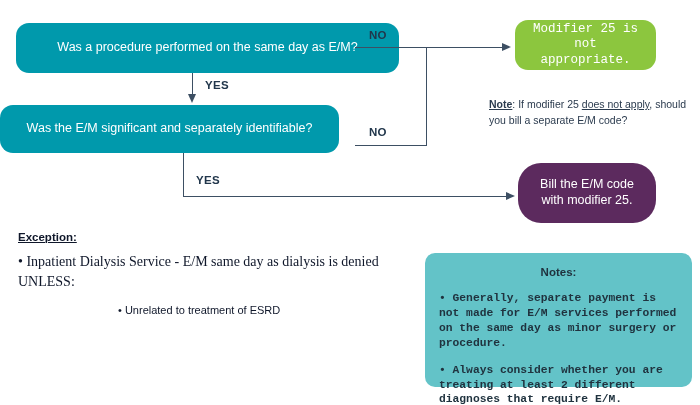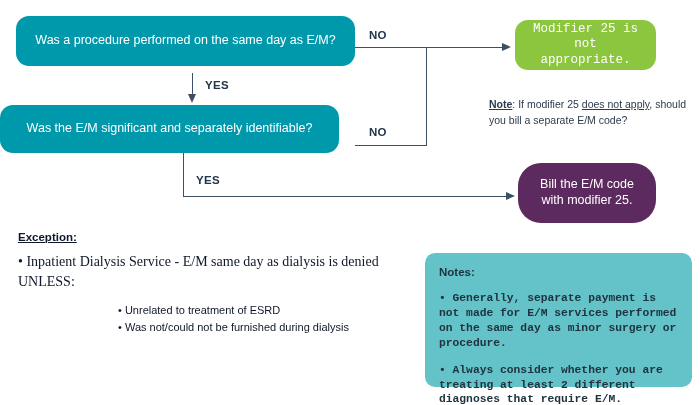--- a/index.html
+++ b/index.html
@@ -41,21 +41,21 @@
     font-size: 12.5px;
     padding: 4px 12px;
   }
   .box-purple {
     background: #5C2A5E;
     border-radius: 23px;
     font-size: 12.5px;
     padding: 4px 12px;
   }
 
-  #decision-1 { left: 16px;  top: 16px;  width: 339px; height: 50px; }
+  #decision-1 { left: 16px;  top: 23px;  width: 383px; height: 50px; }
   #decision-2 { left: 0;  top: 105px; width: 339px; height: 48px; }
   #outcome-green { left: 515px; top: 20px; width: 141px; height: 50px; font-family: Liberation Mono, monospace; }
   #outcome-purple { left: 518px; top: 163px; width: 138px; height: 60px; }
 
   
   .hline {
     position: absolute;
     height: 0;
     border-top: 1.4px solid #3d4f63;
   }
@@ -137,20 +137,21 @@
     box-sizing: border-box;
     background: #63C3C8;
     border-radius: 10px;
     padding: 13px 14px 10px 14px;
     color: #20333f;
   }
   #notes-title {
     font-size: 11.5px;
     font-weight: bold;
     margin-bottom: 13px;
+    text-align: center;
   }
   .notes-item {
     font-size: 11.3px;
     font-weight: bold;
     line-height: 1.32;
     margin-bottom: 12px;
     font-family: Liberation Mono, monospace;
   }
   .notes-item:last-child { margin-bottom: 0; }
 </style>
@@ -193,21 +194,20 @@
   </div>
 
   <div id="side-note">
     <span class="lbl">Note</span><span>: If modifier 25 </span><span class="u">does not apply</span><span>, should you bill a separate E/M code?</span>
   </div>
 
   <div id="exception-block">
     <div id="exception-title">Exception:</div>
     <div class="exc-l1">• Inpatient Dialysis Service - E/M same day as dialysis is denied UNLESS:</div>
     <div class="exc-l2">• Unrelated to treatment of ESRD</div>
-    <div class="exc-l2">• Was not/could not be furnished during dialysis</div>
   </div>
 
   <div id="notes-panel">
     <div id="notes-title">Notes:</div>
     <div class="notes-item">• Generally, separate payment is not made for E/M services performed on the same day as minor surgery or procedure.</div>
     <div class="notes-item">• Always consider whether you are treating at least 2 different diagnoses that require E/M.</div>
   </div>
 
 </div>
 

